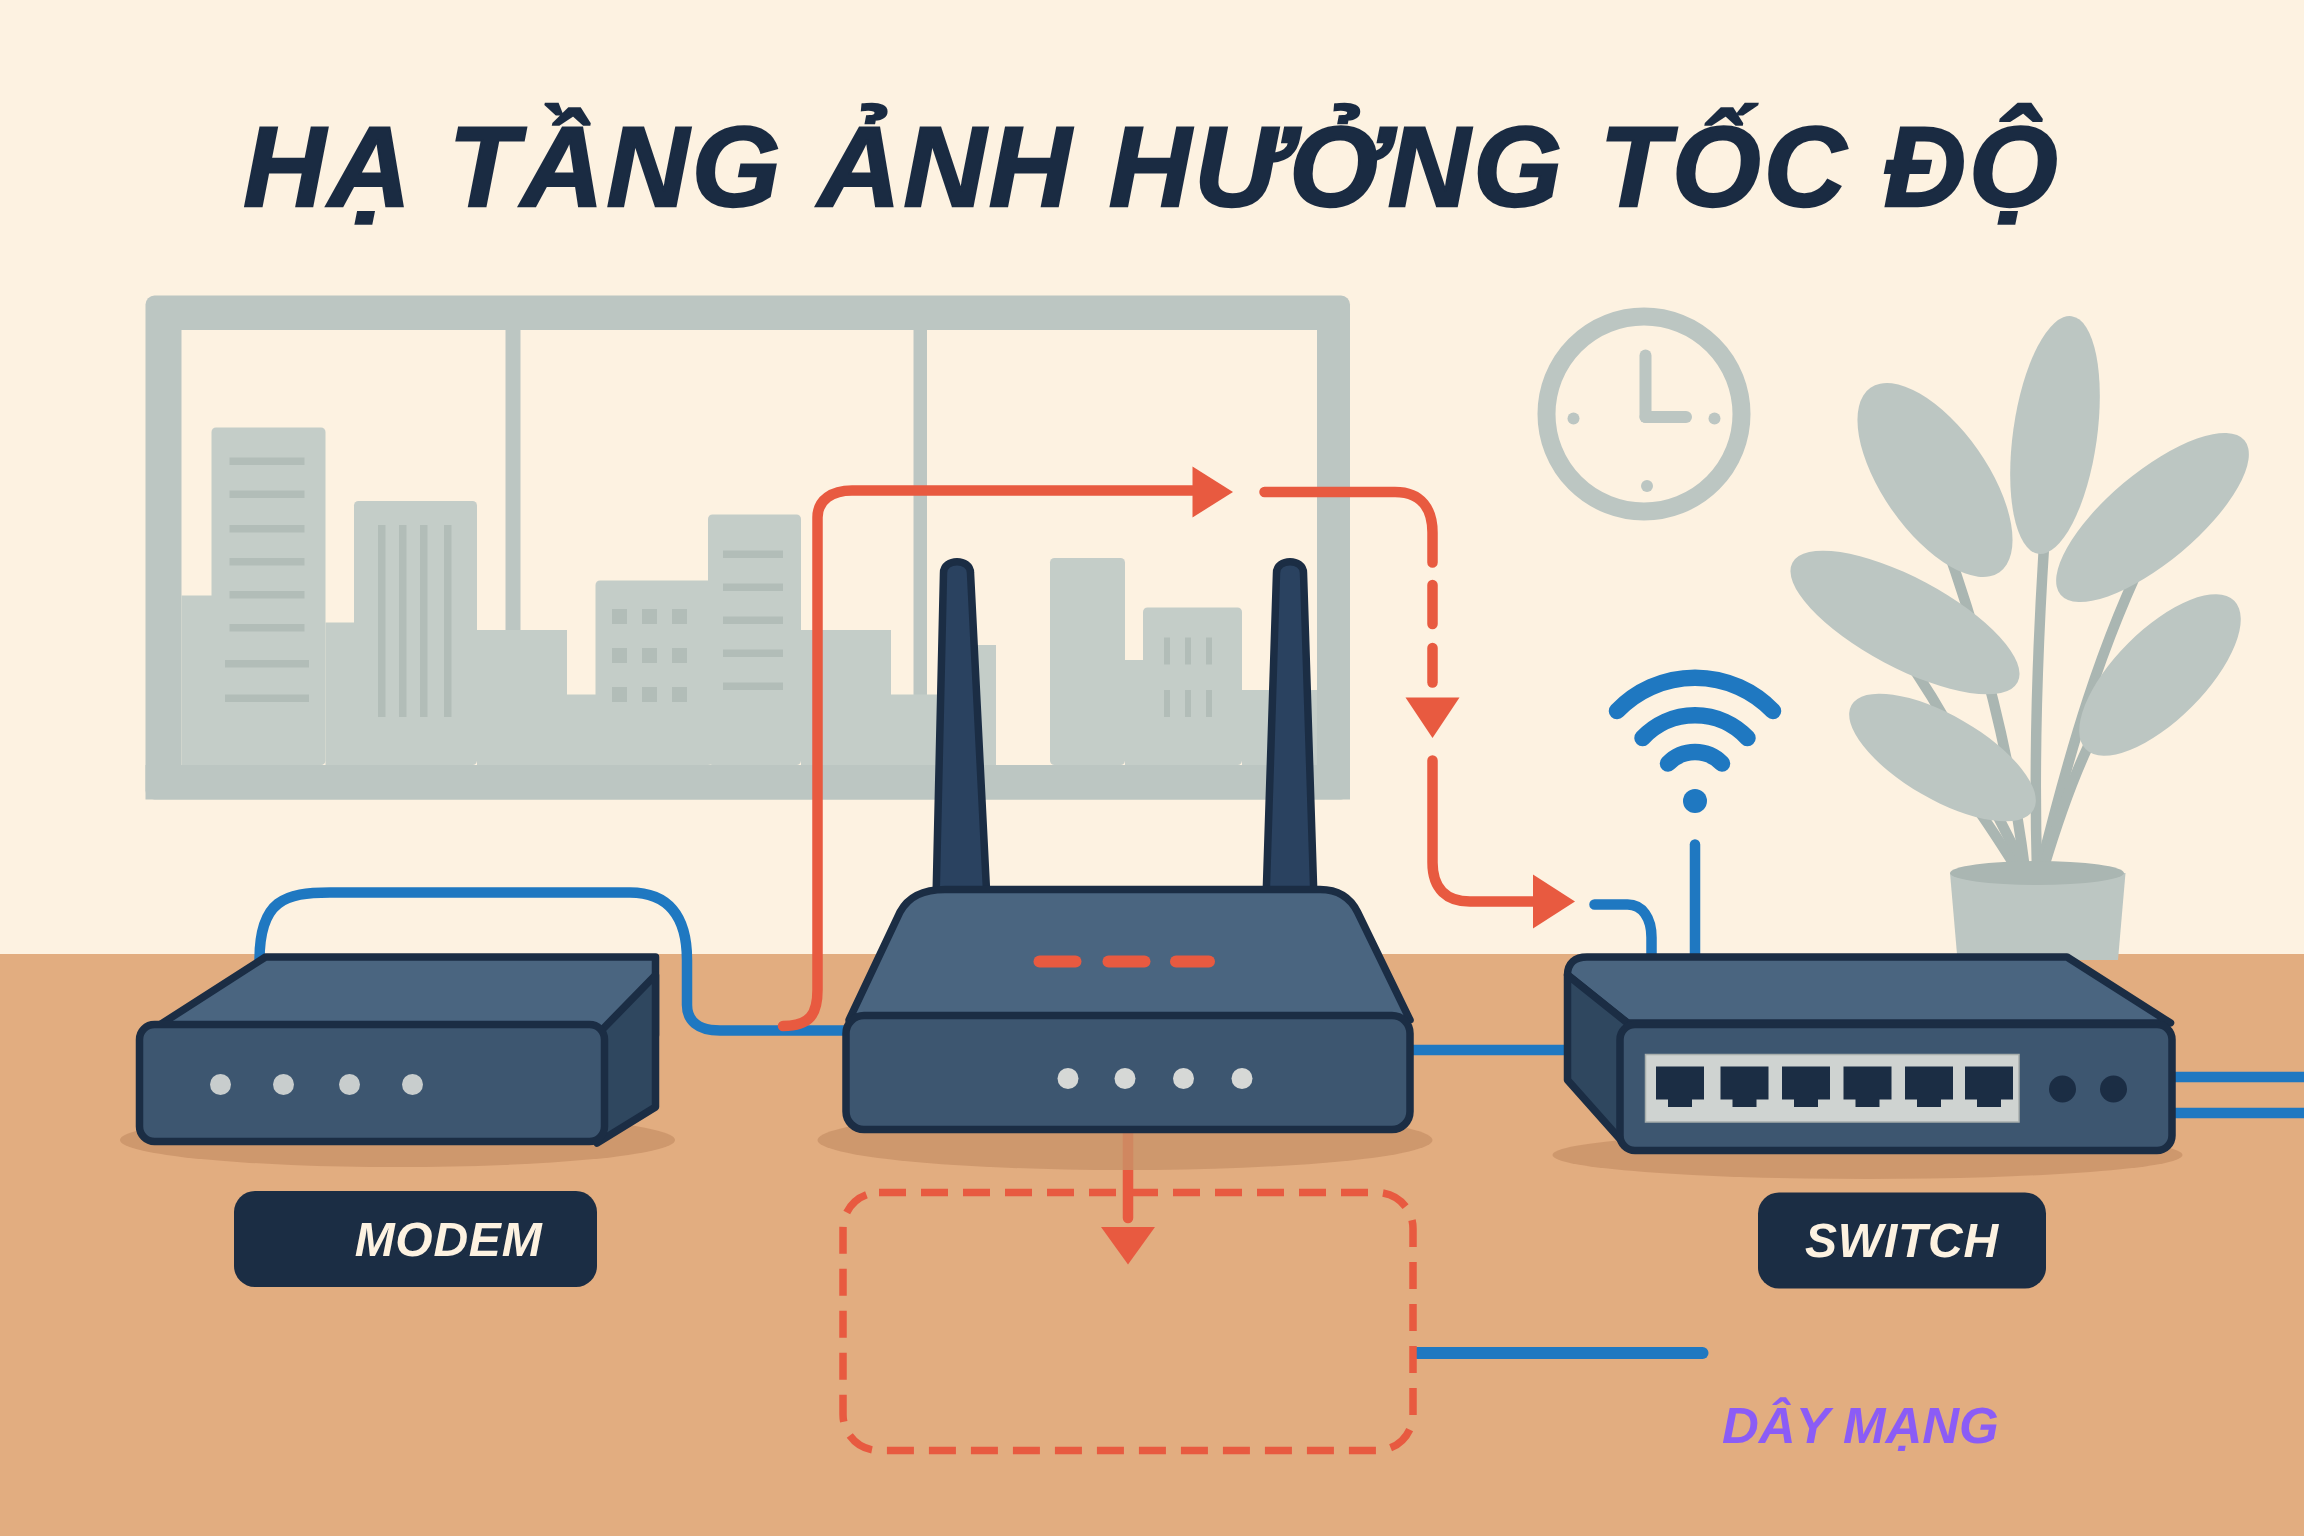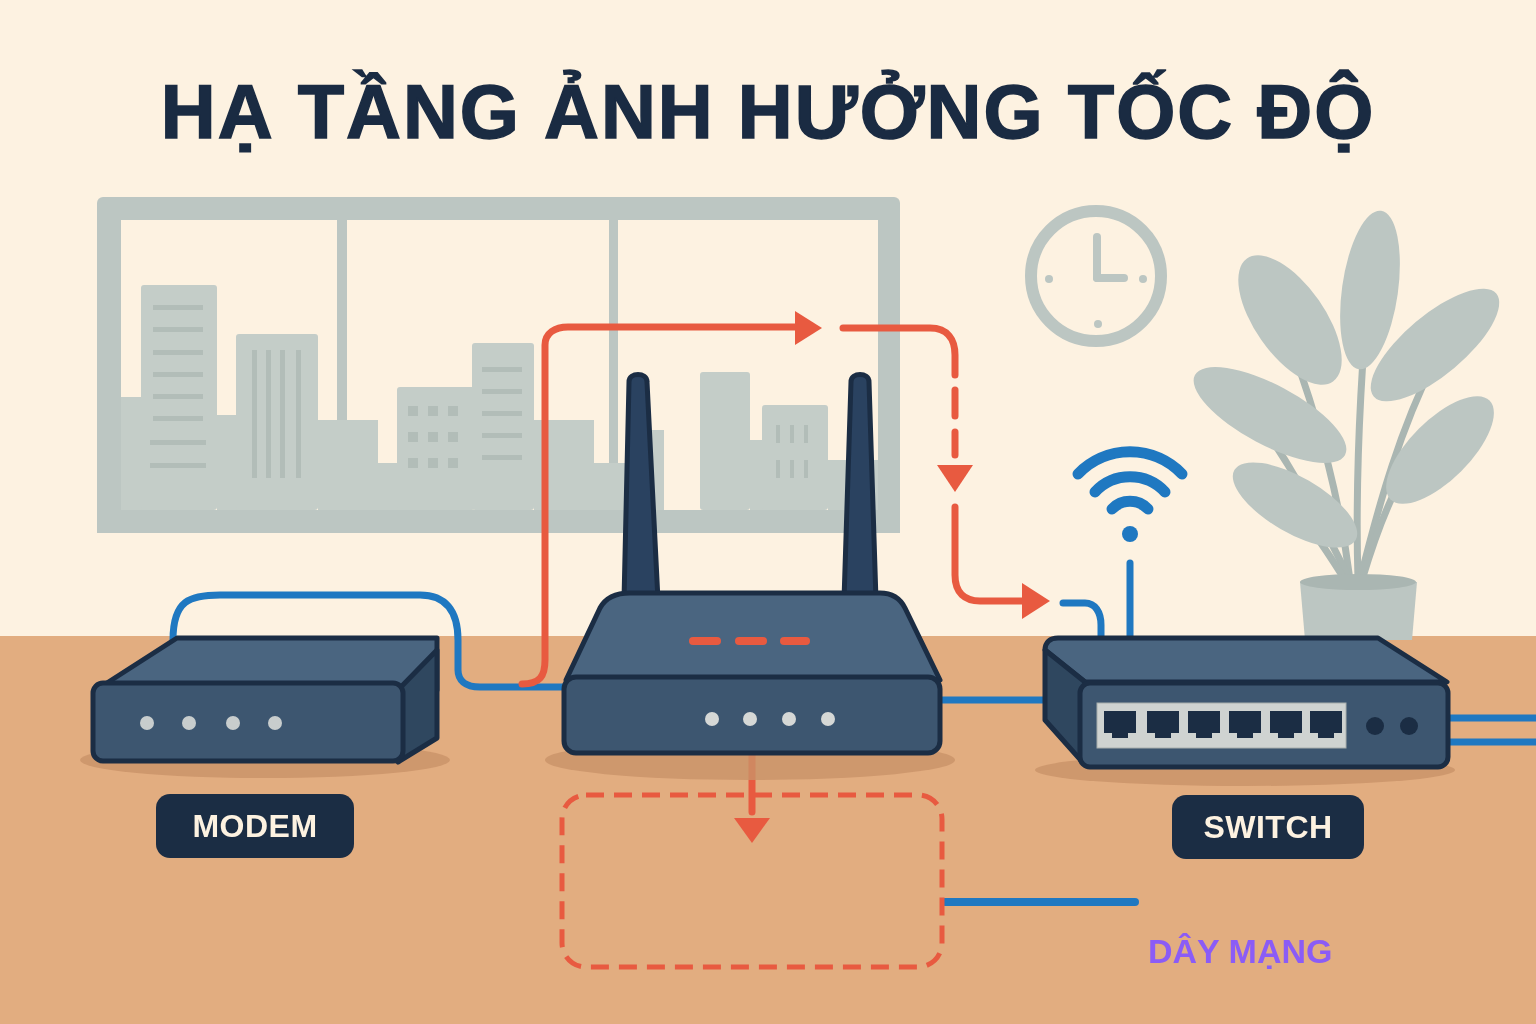--- a/index.html
+++ b/index.html
@@ -1,31 +1,31 @@
 <!DOCTYPE html>
 <html><head>
   <meta charset="utf-8">
   <style>
     html, body { margin: 0; padding: 0; }
     body { width: 1536px; height: 1024px; overflow: hidden; background: #fdf2e1; }
-    .stage { position: relative; width: 1536px; height: 1024px; }
+    .stage { position: relative; width: 1536px; height: 1024px; font-style: italic; }
     svg.scene { position: absolute; left: 0; top: 0; }
     .title {
       position: absolute; left: 0; top: 68px; width: 1536px; text-align: center;
       font-family: "Liberation Sans", sans-serif; font-weight: 700;
       font-size: 76px; letter-spacing: 2px; color: #1a2b42;
       -webkit-text-stroke: 1.5px #1a2b42;
     }
     .pill {
       position: absolute; background: #1b2d44; color: #fdf2e1;
       font-family: "Liberation Sans", sans-serif; font-weight: 700;
       font-size: 32px; border-radius: 14px; display: flex;
       align-items: center; justify-content: center; letter-spacing: 0.5px;
     }
-    .pill-modem { left: 156px; top: 794px; width: 198px; height: 64px; }
+    .pill-modem { left: 156px; top: 794px; width: 198px; height: 64px; padding-left: 44px; }
     .pill-switch { left: 1172px; top: 795px; width: 192px; height: 64px; }
     .bottleneck {
       position: absolute; left: 580px; top: 859px; width: 340px; height: 82px;
       background: #e85a40; color: #fdf2e1; border-radius: 16px;
       font-family: "Liberation Sans", sans-serif; font-weight: 700; font-size: 33px;
       display: flex; align-items: center; justify-content: center;
     }
     .cable-label {
       position: absolute; left: 1148px; top: 932px;
       font-family: "Liberation Sans", sans-serif; font-weight: 700; font-size: 34px;

